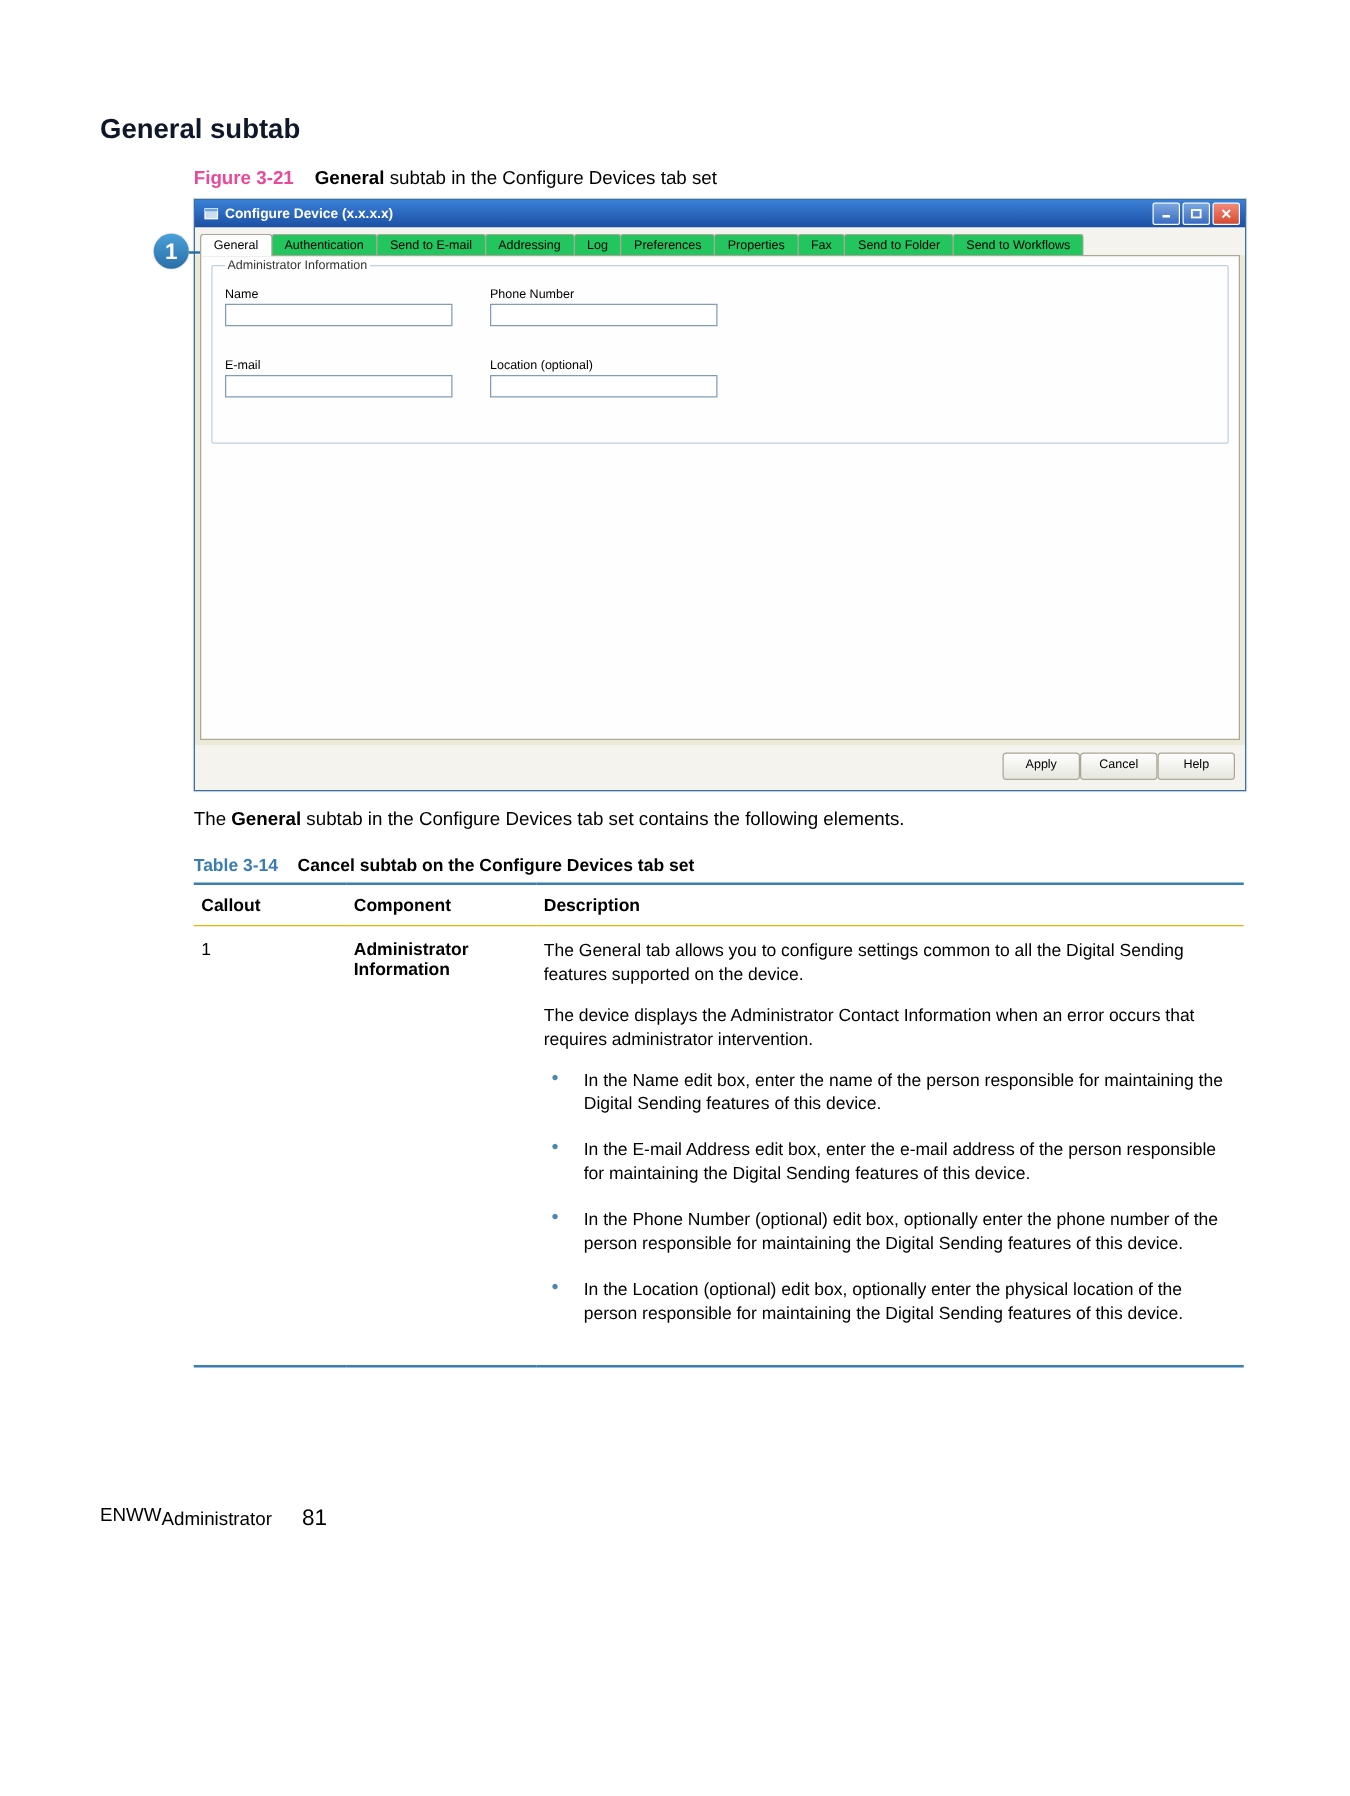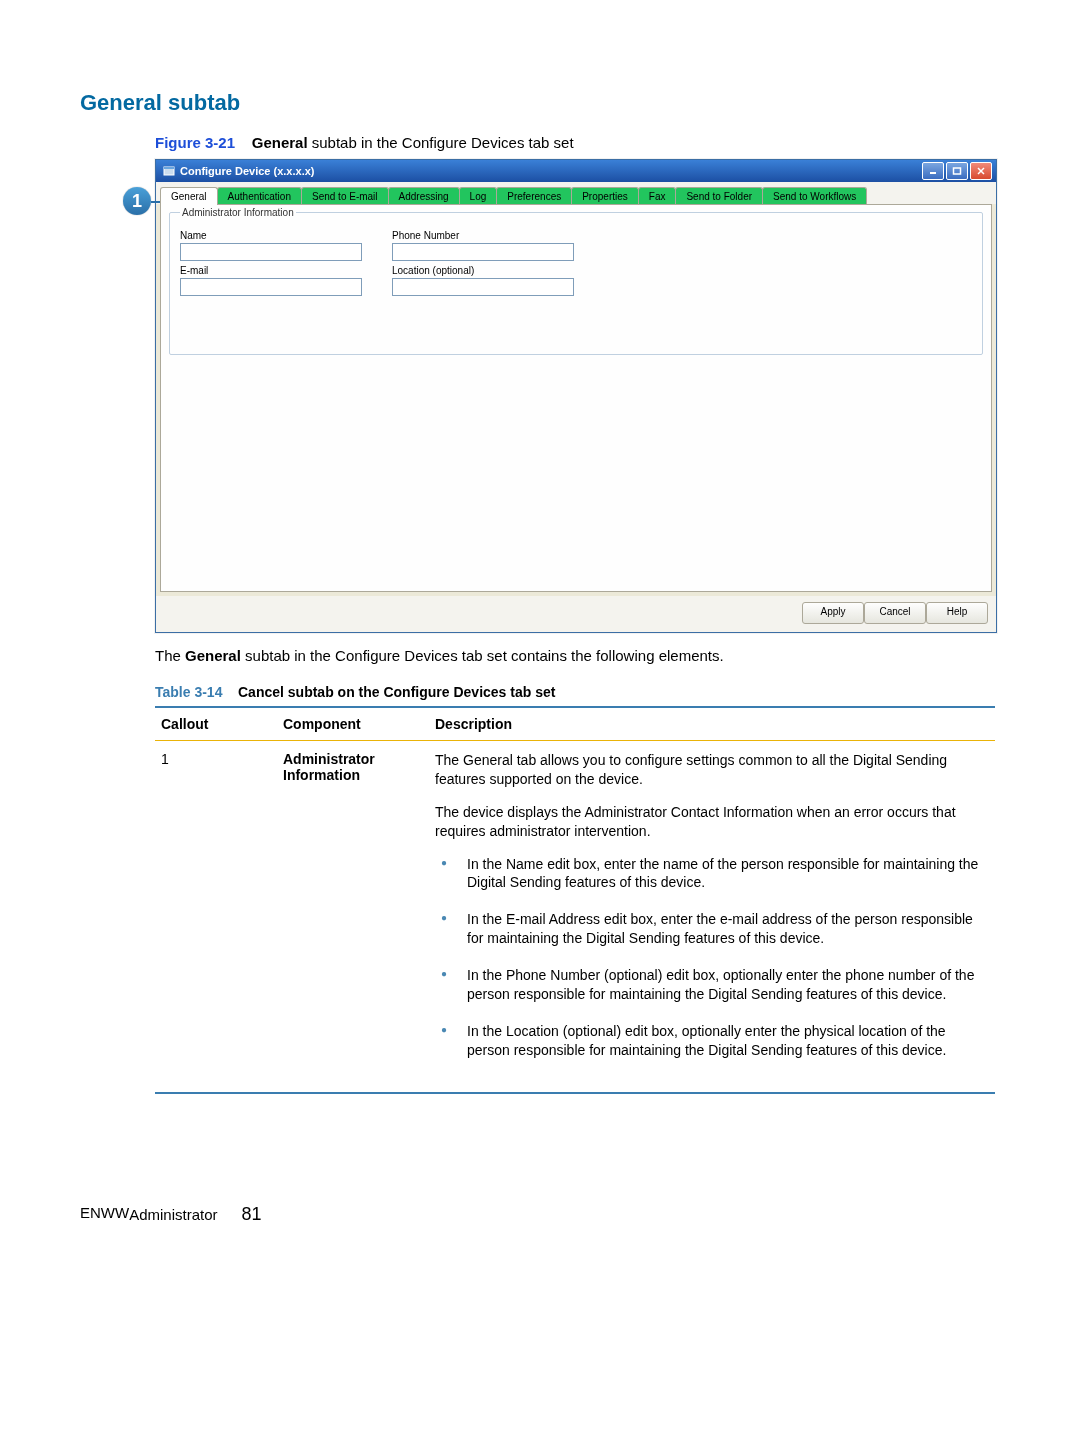--- a/index.html
+++ b/index.html
@@ -10,32 +10,32 @@
     color: #000;
     width: 1080px;
   }
   .page {
     padding: 90px 80px 60px 80px;
     position: relative;
     min-height: 1280px;
     box-sizing: border-box;
   }
   h2.section-title {
-    color: #0369a1;
+    color: #0f172a;
     font-size: 22px;
     font-weight: bold;
     margin: 0 0 18px 0;
   }
   .figure-caption {
     margin-left: 75px;
     font-size: 15px;
     color: #000;
   }
   .figure-caption .label {
-    color: #1d4ed8;
+    color: #ec4899;
     font-weight: bold;
   }
   .figure-caption .bold { font-weight: bold; }
   .figure-area {
     margin: 8px 0 10px 75px;
     position: relative;
   }
   .callout-bubble {
     position: absolute;
     left: -32px;
@@ -296,21 +296,21 @@
           <div class="field-row">
             <div class="field">
               <span>Name</span>
               <div class="ctrl"></div>
             </div>
             <div class="field">
               <span>Phone Number</span>
               <div class="ctrl"></div>
             </div>
           </div>
-          <div class="field-row" style="margin-top:4px;align-items:center;">
+          <div class="field-row" style="margin-top:26px;align-items:center;">
             <div class="field">
               <span>E-mail</span>
               <div class="ctrl"></div>
             </div>
             <div class="field">
               <span>Location (optional)</span>
               <div class="ctrl"></div>
             </div>
           </div>
         </fieldset>

